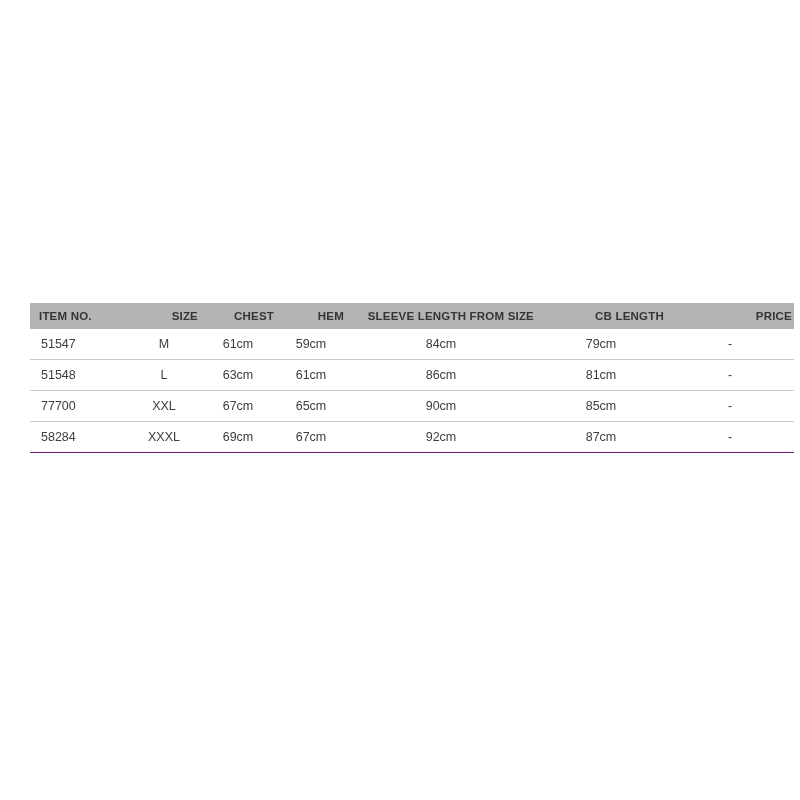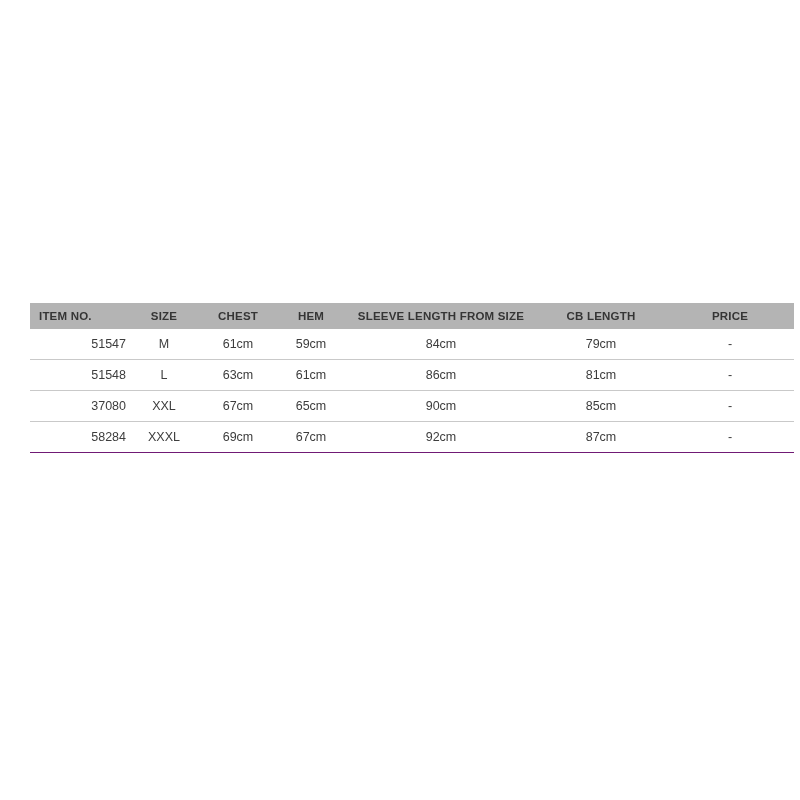--- a/index.html
+++ b/index.html
@@ -29,21 +29,21 @@
   table.spec {
     border-collapse: collapse;
     width: 100%;
     table-layout: fixed;
   }
   table.spec thead th {
     background: #b4b4b4;
     color: #353535;
     font-size: 11.5px;
     font-weight: bold;
-    text-align: center;
+    text-align: right;
     padding: 7px 2px 7px 2px;
     letter-spacing: 0.2px;
     border: none;
     white-space: nowrap;
   }
   table.spec thead th.col-item {
     text-align: left;
     padding-left: 9px;
   }
   table.spec tbody td {
@@ -51,21 +51,21 @@
     color: #3d3d3d;
     text-align: center;
     padding: 8px 2px 8px 2px;
     border-bottom: 1px solid #c9c9c9;
     white-space: nowrap;
   }
   table.spec tbody tr:last-child td {
     border-bottom: 1px solid #701a75;
   }
   table.spec tbody td.col-item {
-    text-align: right;
+    text-align: left;
     padding-left: 11px;
   }
   
   col.c-item   { width: 98px; }
   col.c-size   { width: 72px; }
   col.c-chest  { width: 76px; }
   col.c-hem    { width: 70px; }
   col.c-sleeve { width: 190px; }
   col.c-cb     { width: 130px; }
   col.c-price  { width: 128px; }
@@ -122,21 +122,21 @@
         <tr>
           <td class="col-item">51548</td>
           <td>L</td>
           <td>63cm</td>
           <td>61cm</td>
           <td>86cm</td>
           <td>81cm</td>
           <td>-</td>
         </tr>
         <tr>
-          <td class="col-item">37080</td>
+          <td class="col-item">77700</td>
           <td>XXL</td>
           <td>67cm</td>
           <td>65cm</td>
           <td>90cm</td>
           <td>85cm</td>
           <td>-</td>
         </tr>
         <tr>
           <td class="col-item">58284</td>
           <td>XXXL</td>

